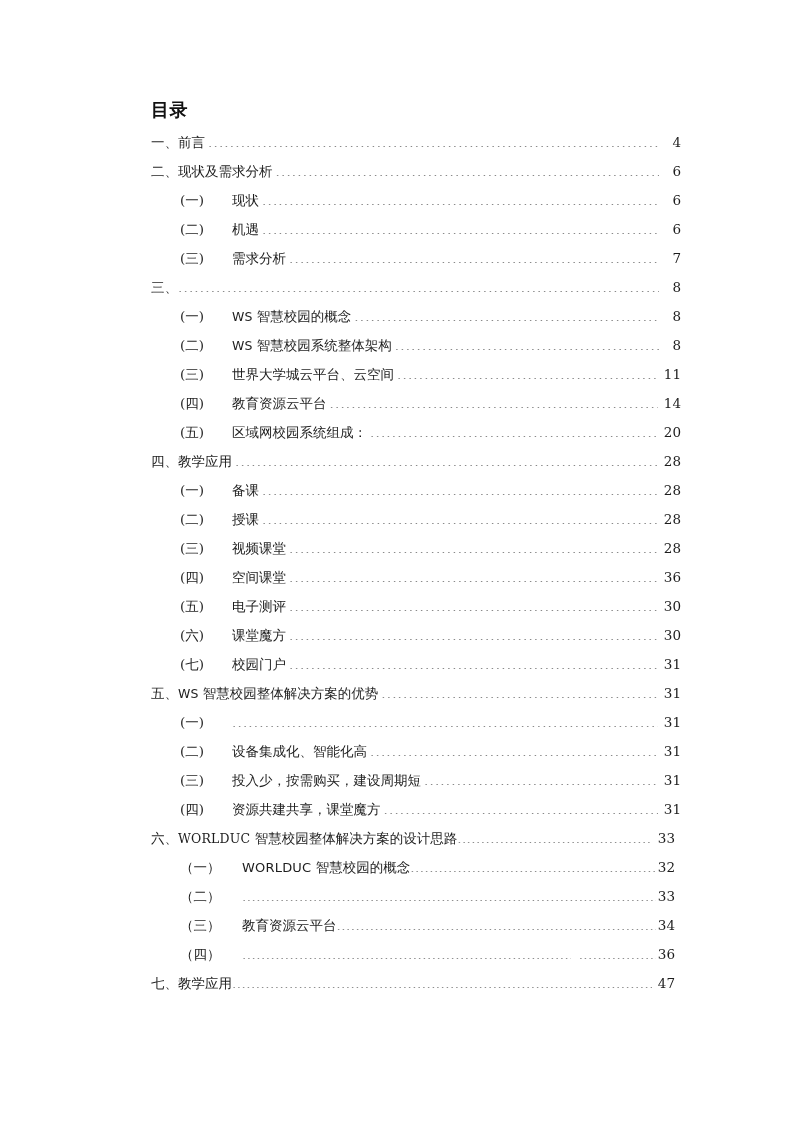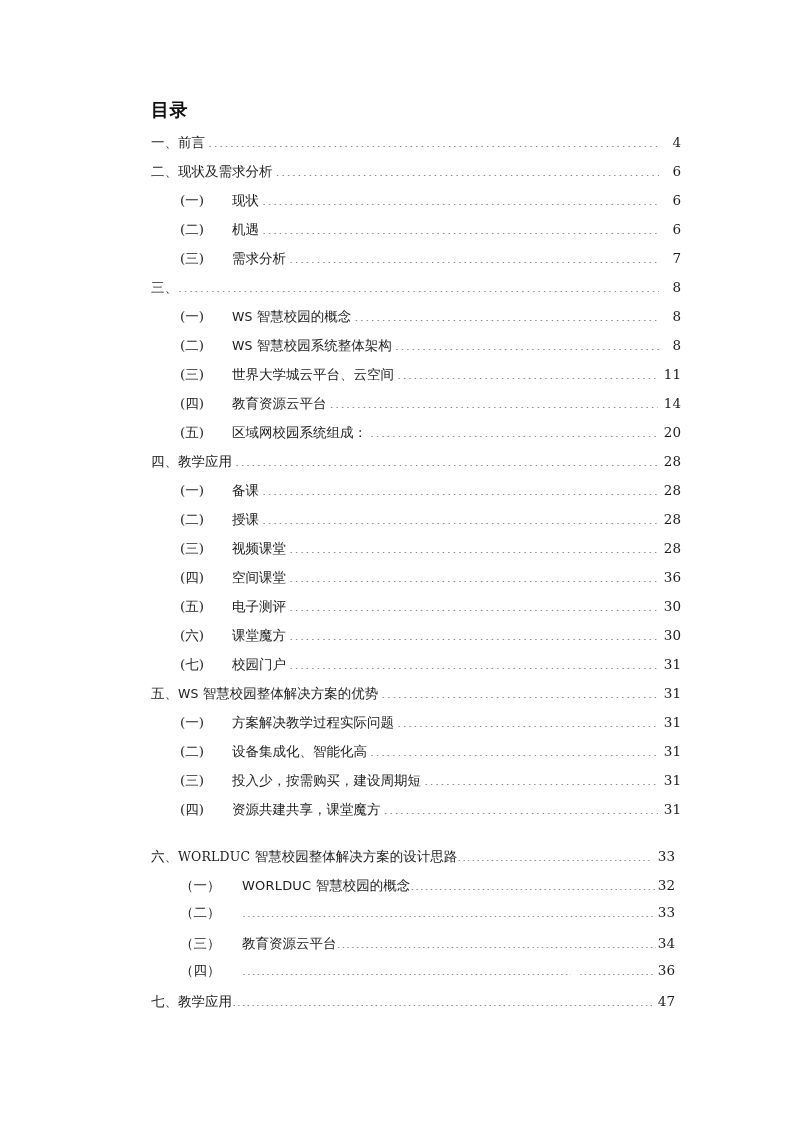--- a/index.html
+++ b/index.html
@@ -83,21 +83,21 @@
   .lvl2.wideparen .num {
     width: 62px;
     font-family: "DejaVu Serif", "Liberation Serif", serif;
   }
 
   .label {
     flex: 0 0 auto;
     display: inline-block;
     padding-right: 3px;
   }
-  .label.nogap { padding-right: 0; margin-top: 18px; }
+  .label.nogap { padding-right: 0; }
 
   .leader {
     flex: 1 1 auto;
     position: relative;
     overflow: hidden;
     height: 14px;
     align-self: baseline;
     margin: 0 2px 0 0;
   }
   .leader::before {
@@ -128,21 +128,21 @@
   }
 
   .page-no {
     flex: 0 0 auto;
     display: inline-block;
     min-width: 16px;
     text-align: right;
     padding-left: 4px;
     font-family: "DejaVu Serif", "Liberation Serif", serif;
   }
-  .page-no.snug { padding-left: 0; margin-top: 16px; }
+  .page-no.snug { padding-left: 0; }
 
   
   .lat-sans {
     font-family: "DejaVu Sans", "Liberation Sans", sans-serif;
     font-size: 12.5px;
     letter-spacing: 0.1px;
   }
   .lat-serif {
     font-family: "DejaVu Serif", "Liberation Serif", serif;
     font-size: 12.5px;
@@ -276,21 +276,20 @@
         <span class="page-no">31</span>
       </div>
       <div class="toc-row lvl1">
         <span class="num">五、</span>
         <span class="label"><span class="lat-sans">WS</span><span> 智慧校园整体解决方案的优势</span></span>
         <span class="leader"></span>
         <span class="page-no">31</span>
       </div>
       <div class="toc-row lvl2">
         <span class="num">(一)</span>
-        <span class="label"><span>方案解决教学过程实际问题</span></span>
         <span class="leader"></span>
         <span class="page-no">31</span>
       </div>
       <div class="toc-row lvl2">
         <span class="num">(二)</span>
         <span class="label"><span>设备集成化、智能化高</span></span>
         <span class="leader"></span>
         <span class="page-no">31</span>
       </div>
       <div class="toc-row lvl2">

